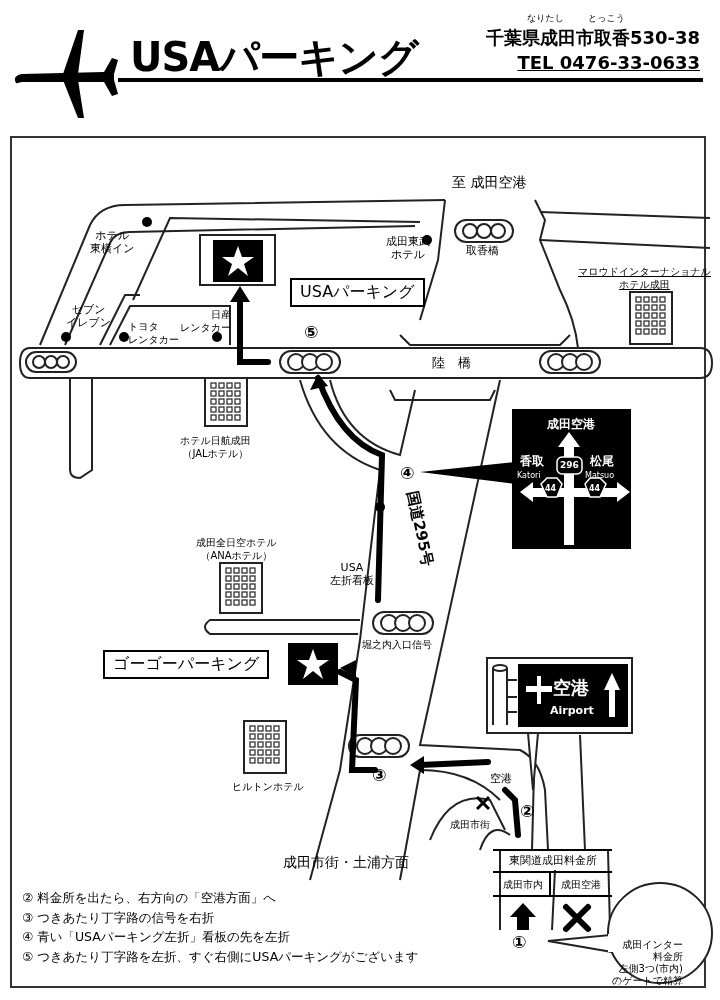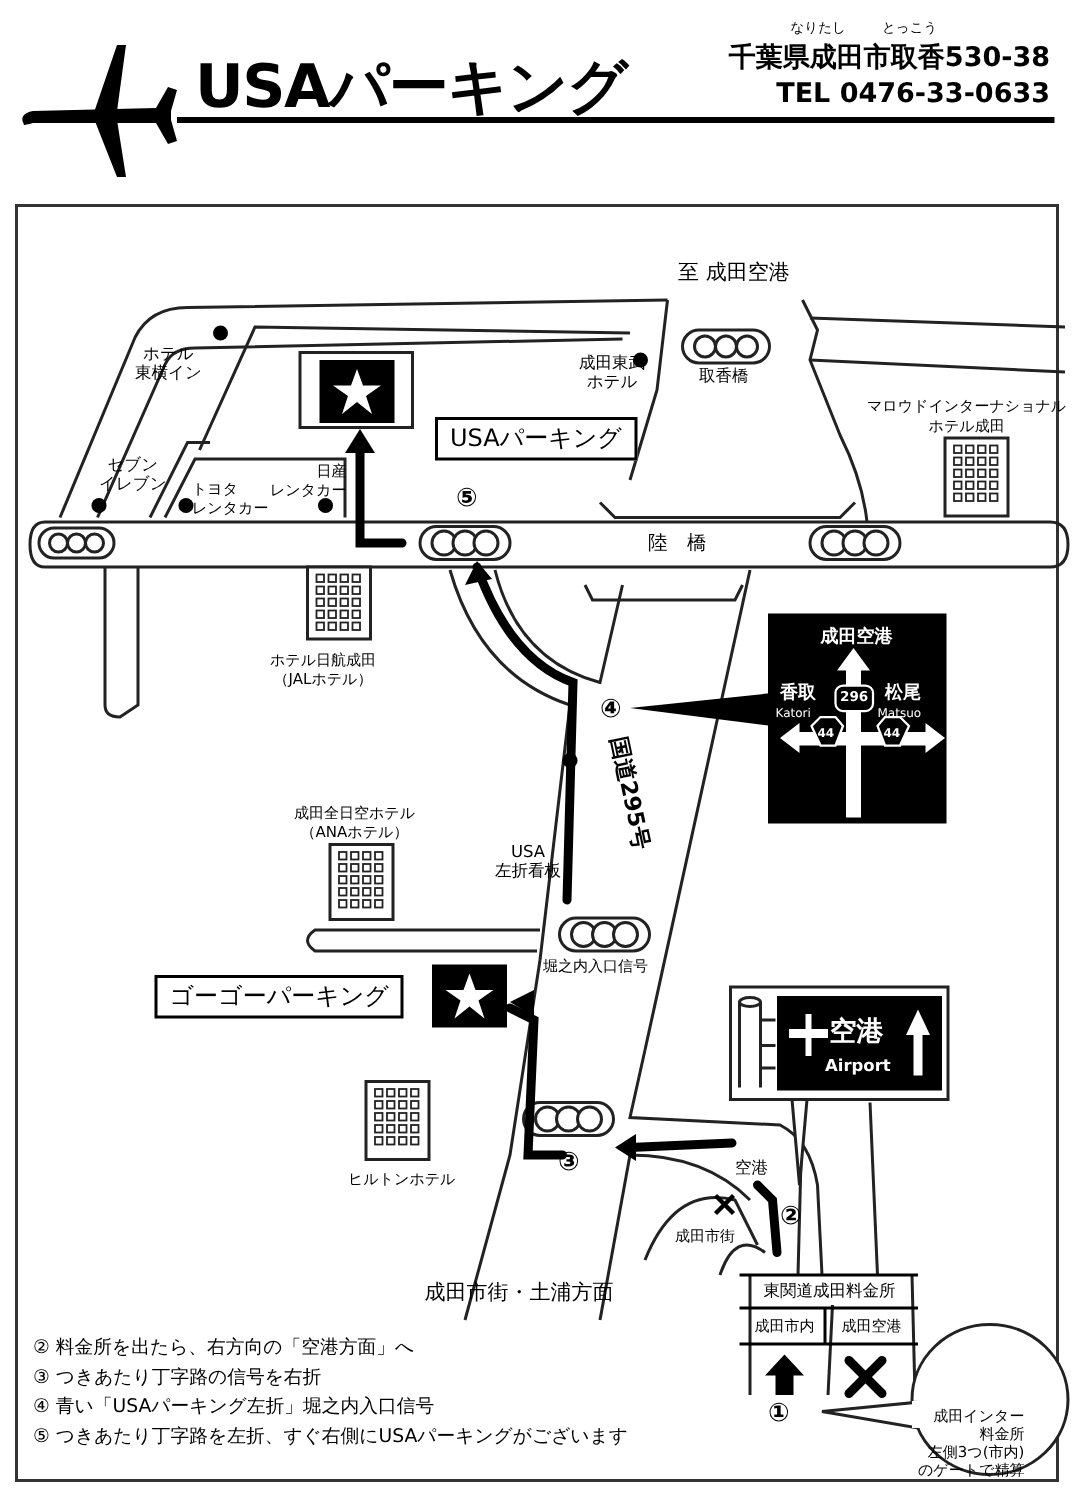--- a/index.html
+++ b/index.html
@@ -3,21 +3,21 @@
 <meta charset="utf-8">
 <style>
   html, body { margin:0; padding:0; background:#ffffff; }
   body { width:720px; height:1000px; position:relative; overflow:hidden;
          font-family:"DejaVu Sans", "Liberation Sans", sans-serif; color:#000; }
   .abs { position:absolute; }
   .header-title { left:130px; top:30px; font-size:40px; font-weight:bold; letter-spacing:-1px; }
   .header-rule { left:118px; top:78px; width:585px; height:4px; background:#000; }
   .addr-ruby { font-size:9px; top:12px; }
   .addr { right:20px; top:26px; font-size:18px; font-weight:bold;margin-left:26px; }
-  .tel  { right:20px; top:52px; font-size:18px; font-weight:bold; }
+  .tel  { right:20px; top:52px; font-size:18px; font-weight:bold;text-decoration:underline; }
   .map-frame { left:10px; top:136px; width:696px; height:852px; border:2px solid #333; box-sizing:border-box; }
   svg.map { position:absolute; left:0; top:0; }
   .lbl { position:absolute; font-size:11px; line-height:13px; text-align:center; white-space:nowrap; }
   .lbl-b { font-weight:bold; }
   .callout { position:absolute; border:2px solid #000; background:#fff; font-size:16px; padding:2px 8px; white-space:nowrap; }
   .steps { position:absolute; left:22px; top:888px; font-size:12.5px; line-height:19.5px; }
   .steps div { white-space:nowrap; }
 </style>
 </head>
 <body>
@@ -288,21 +288,21 @@
 東横イン</div>
 <div class="lbl" style="left:66px;top:303px;white-space:pre;">セブン
 イレブン</div>
 <div class="lbl" style="left:128px;top:320px;white-space:pre;font-size:10px;text-align:left;">トヨタ
 レンタカー</div>
 <div class="lbl" style="left:180px;top:308px;white-space:pre;font-size:10px;text-align:right;">日産
 レンタカー</div>
 <div class="lbl" style="left:368px;top:235px;white-space:pre;margin-left:18px;">成田東武
 ホテル</div>
 <div class="lbl" style="left:466px;top:244px;">取香橋</div>
-<div class="lbl" style="left:578px;top:265px;white-space:pre;font-size:10px;">マロウドインターナショナル
+<div class="lbl" style="left:578px;top:265px;white-space:pre;font-size:10px;text-decoration:underline;">マロウドインターナショナル
 ホテル成田</div>
 <div class="lbl" style="left:432px;top:356px;font-size:13px;white-space:pre;">陸　橋</div>
 <div class="lbl" style="left:180px;top:434px;white-space:pre;font-size:10px;">ホテル日航成田
 （JALホテル）</div>
 <div class="lbl" style="left:330px;top:526px;white-space:pre;margin-top:35px;">USA
 左折看板</div>
 <div class="lbl lbl-b" style="left:418px;top:490px;font-size:15px;transform:rotate(78deg);transform-origin:left top;white-space:nowrap;">国道295号</div>
 <div class="lbl" style="left:196px;top:536px;white-space:pre;font-size:10px;">成田全日空ホテル
 （ANAホテル）</div>
 <div class="lbl" style="left:362px;top:638px;font-size:10px;text-align:center;">堀之内入口信号</div>
@@ -336,15 +336,15 @@
 <div class="lbl" style="left:496px;top:878px;width:54px;font-size:10px;">成田市内</div>
 <div class="lbl" style="left:552px;top:878px;width:58px;font-size:10px;">成田空港</div>
 <div class="lbl" style="left:612px;top:906px;white-space:pre;font-size:10px;text-align:right;line-height:12px;margin-top:33px;">成田インター
 料金所
 左側3つ(市内)
 のゲートで精算</div>
 
 <div class="steps">
   <div>② 料金所を出たら、右方向の「空港方面」へ</div>
   <div>③ つきあたり丁字路の信号を右折</div>
-  <div>④ 青い「USAパーキング左折」堀之内入口信号</div>
+  <div>④ 青い「USAパーキング左折」看板の先を左折</div>
   <div>⑤ つきあたり丁字路を左折、すぐ右側にUSAパーキングがございます</div>
 </div>
 
 </body></html>

